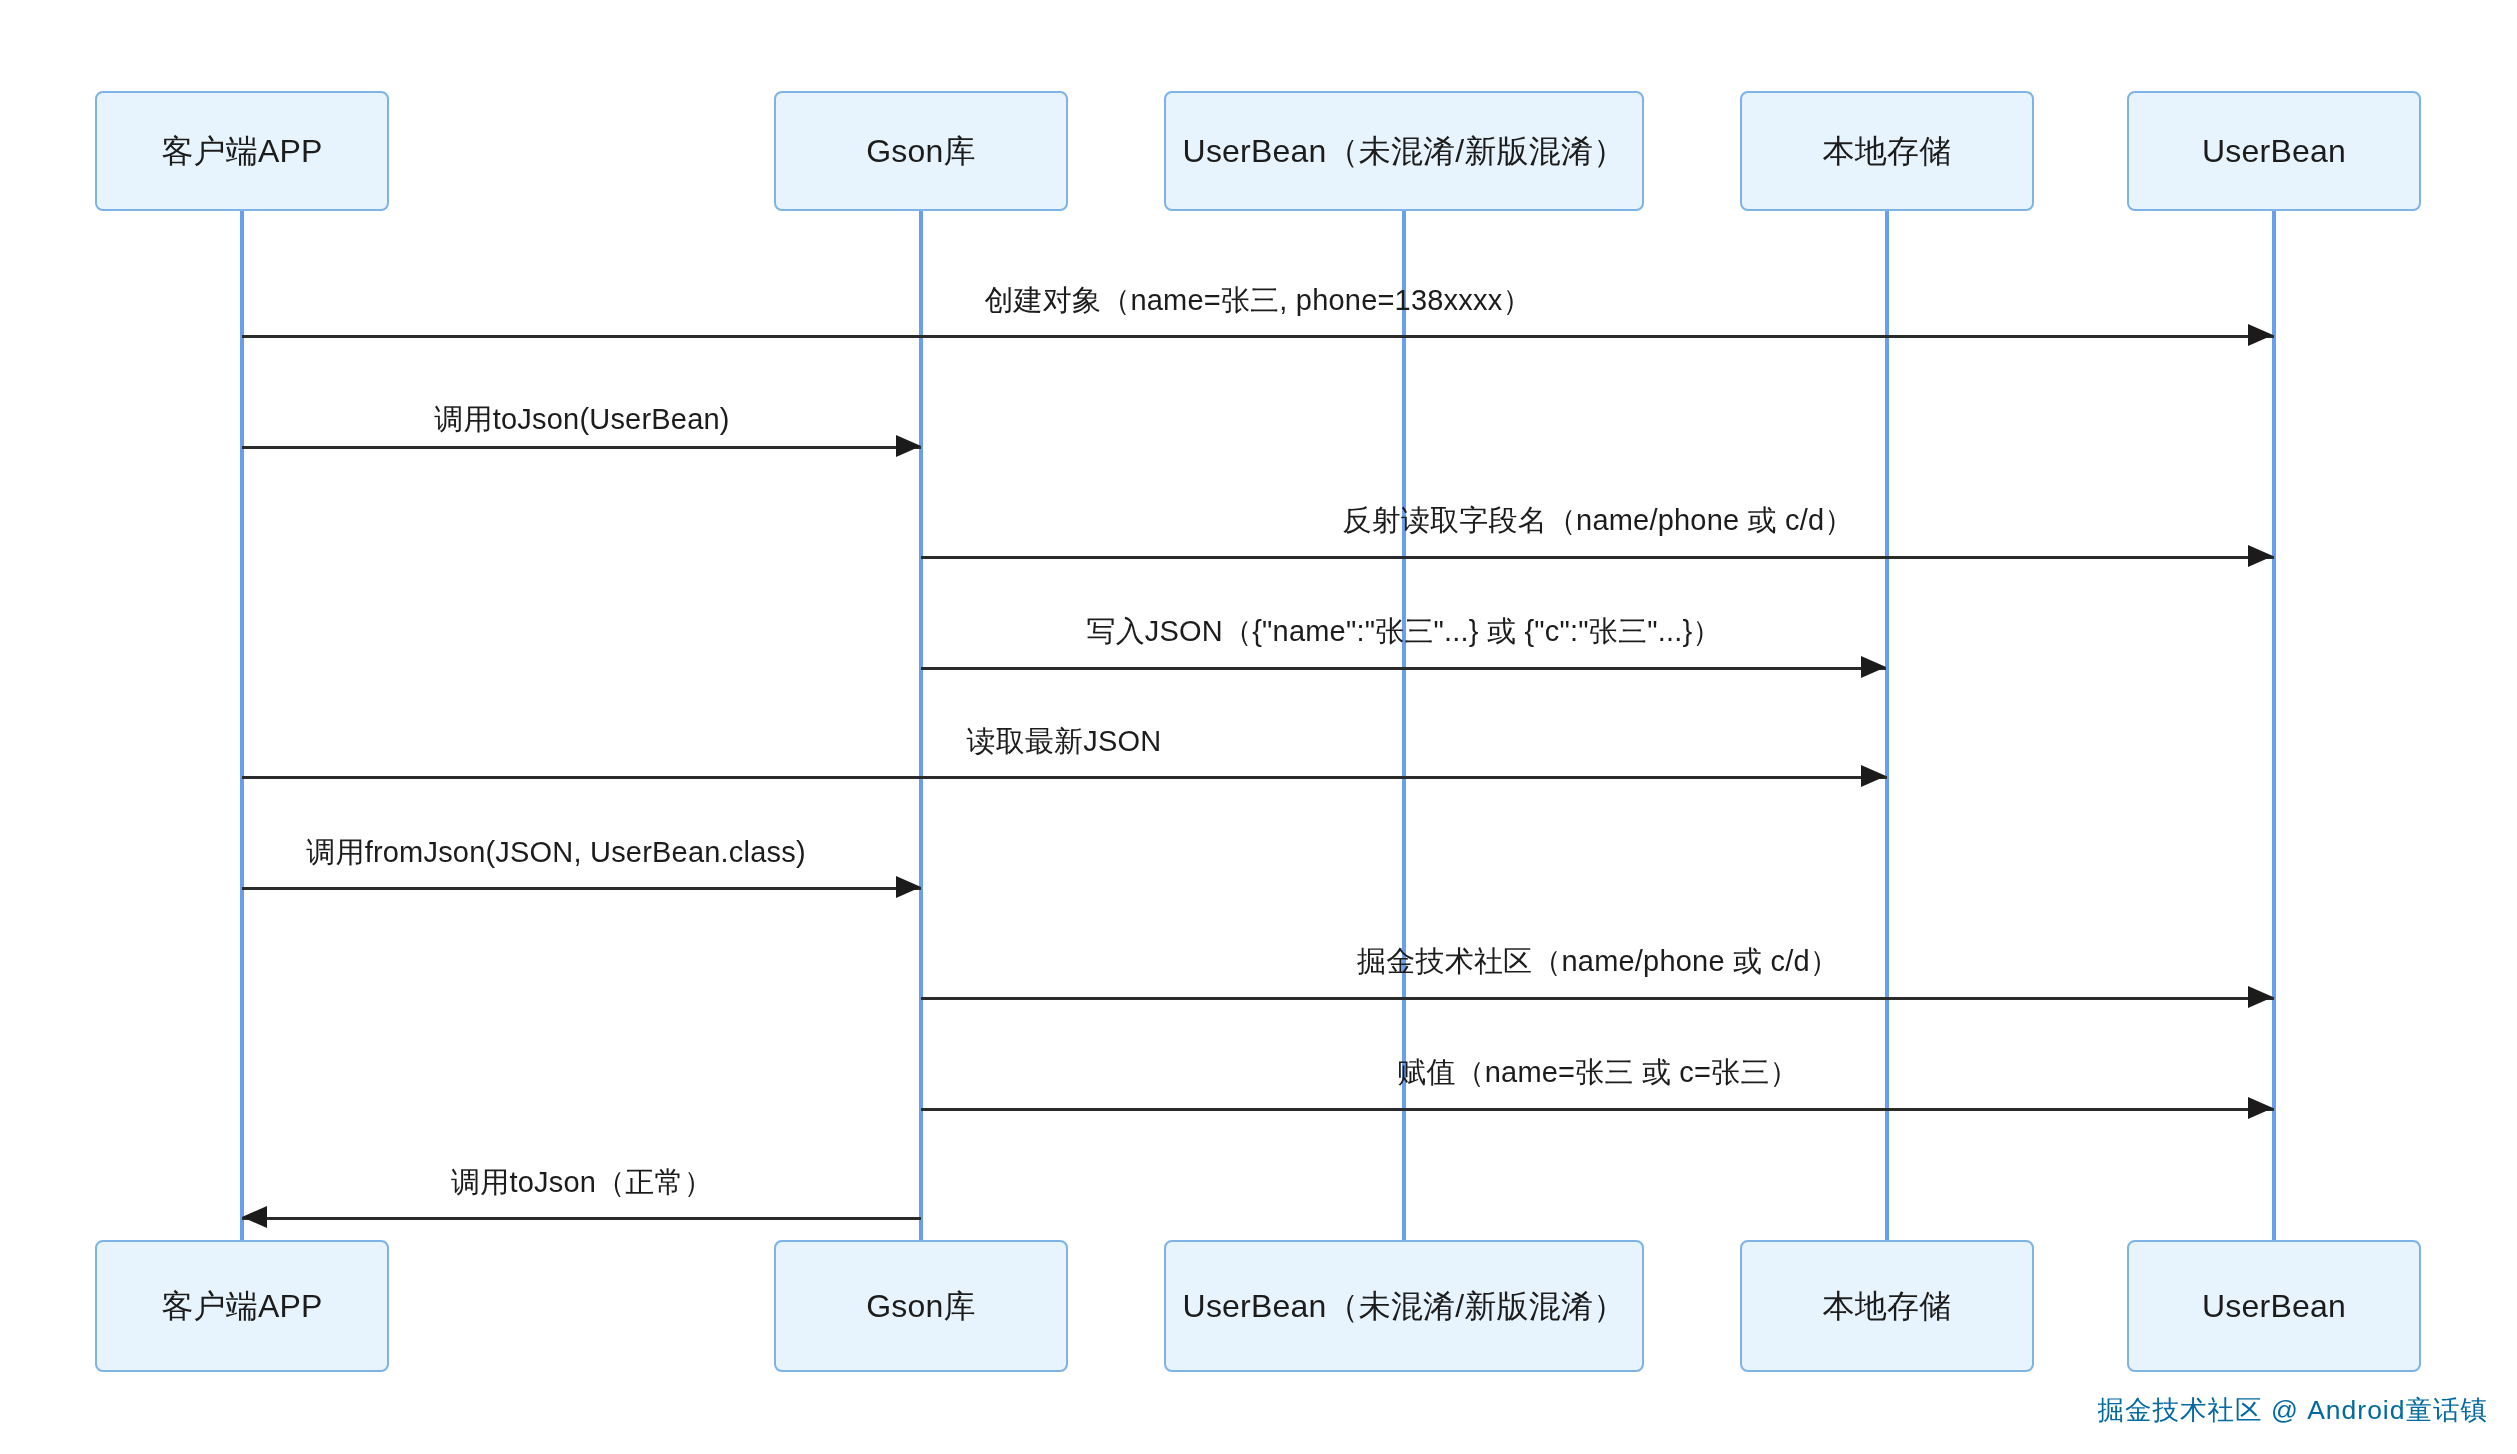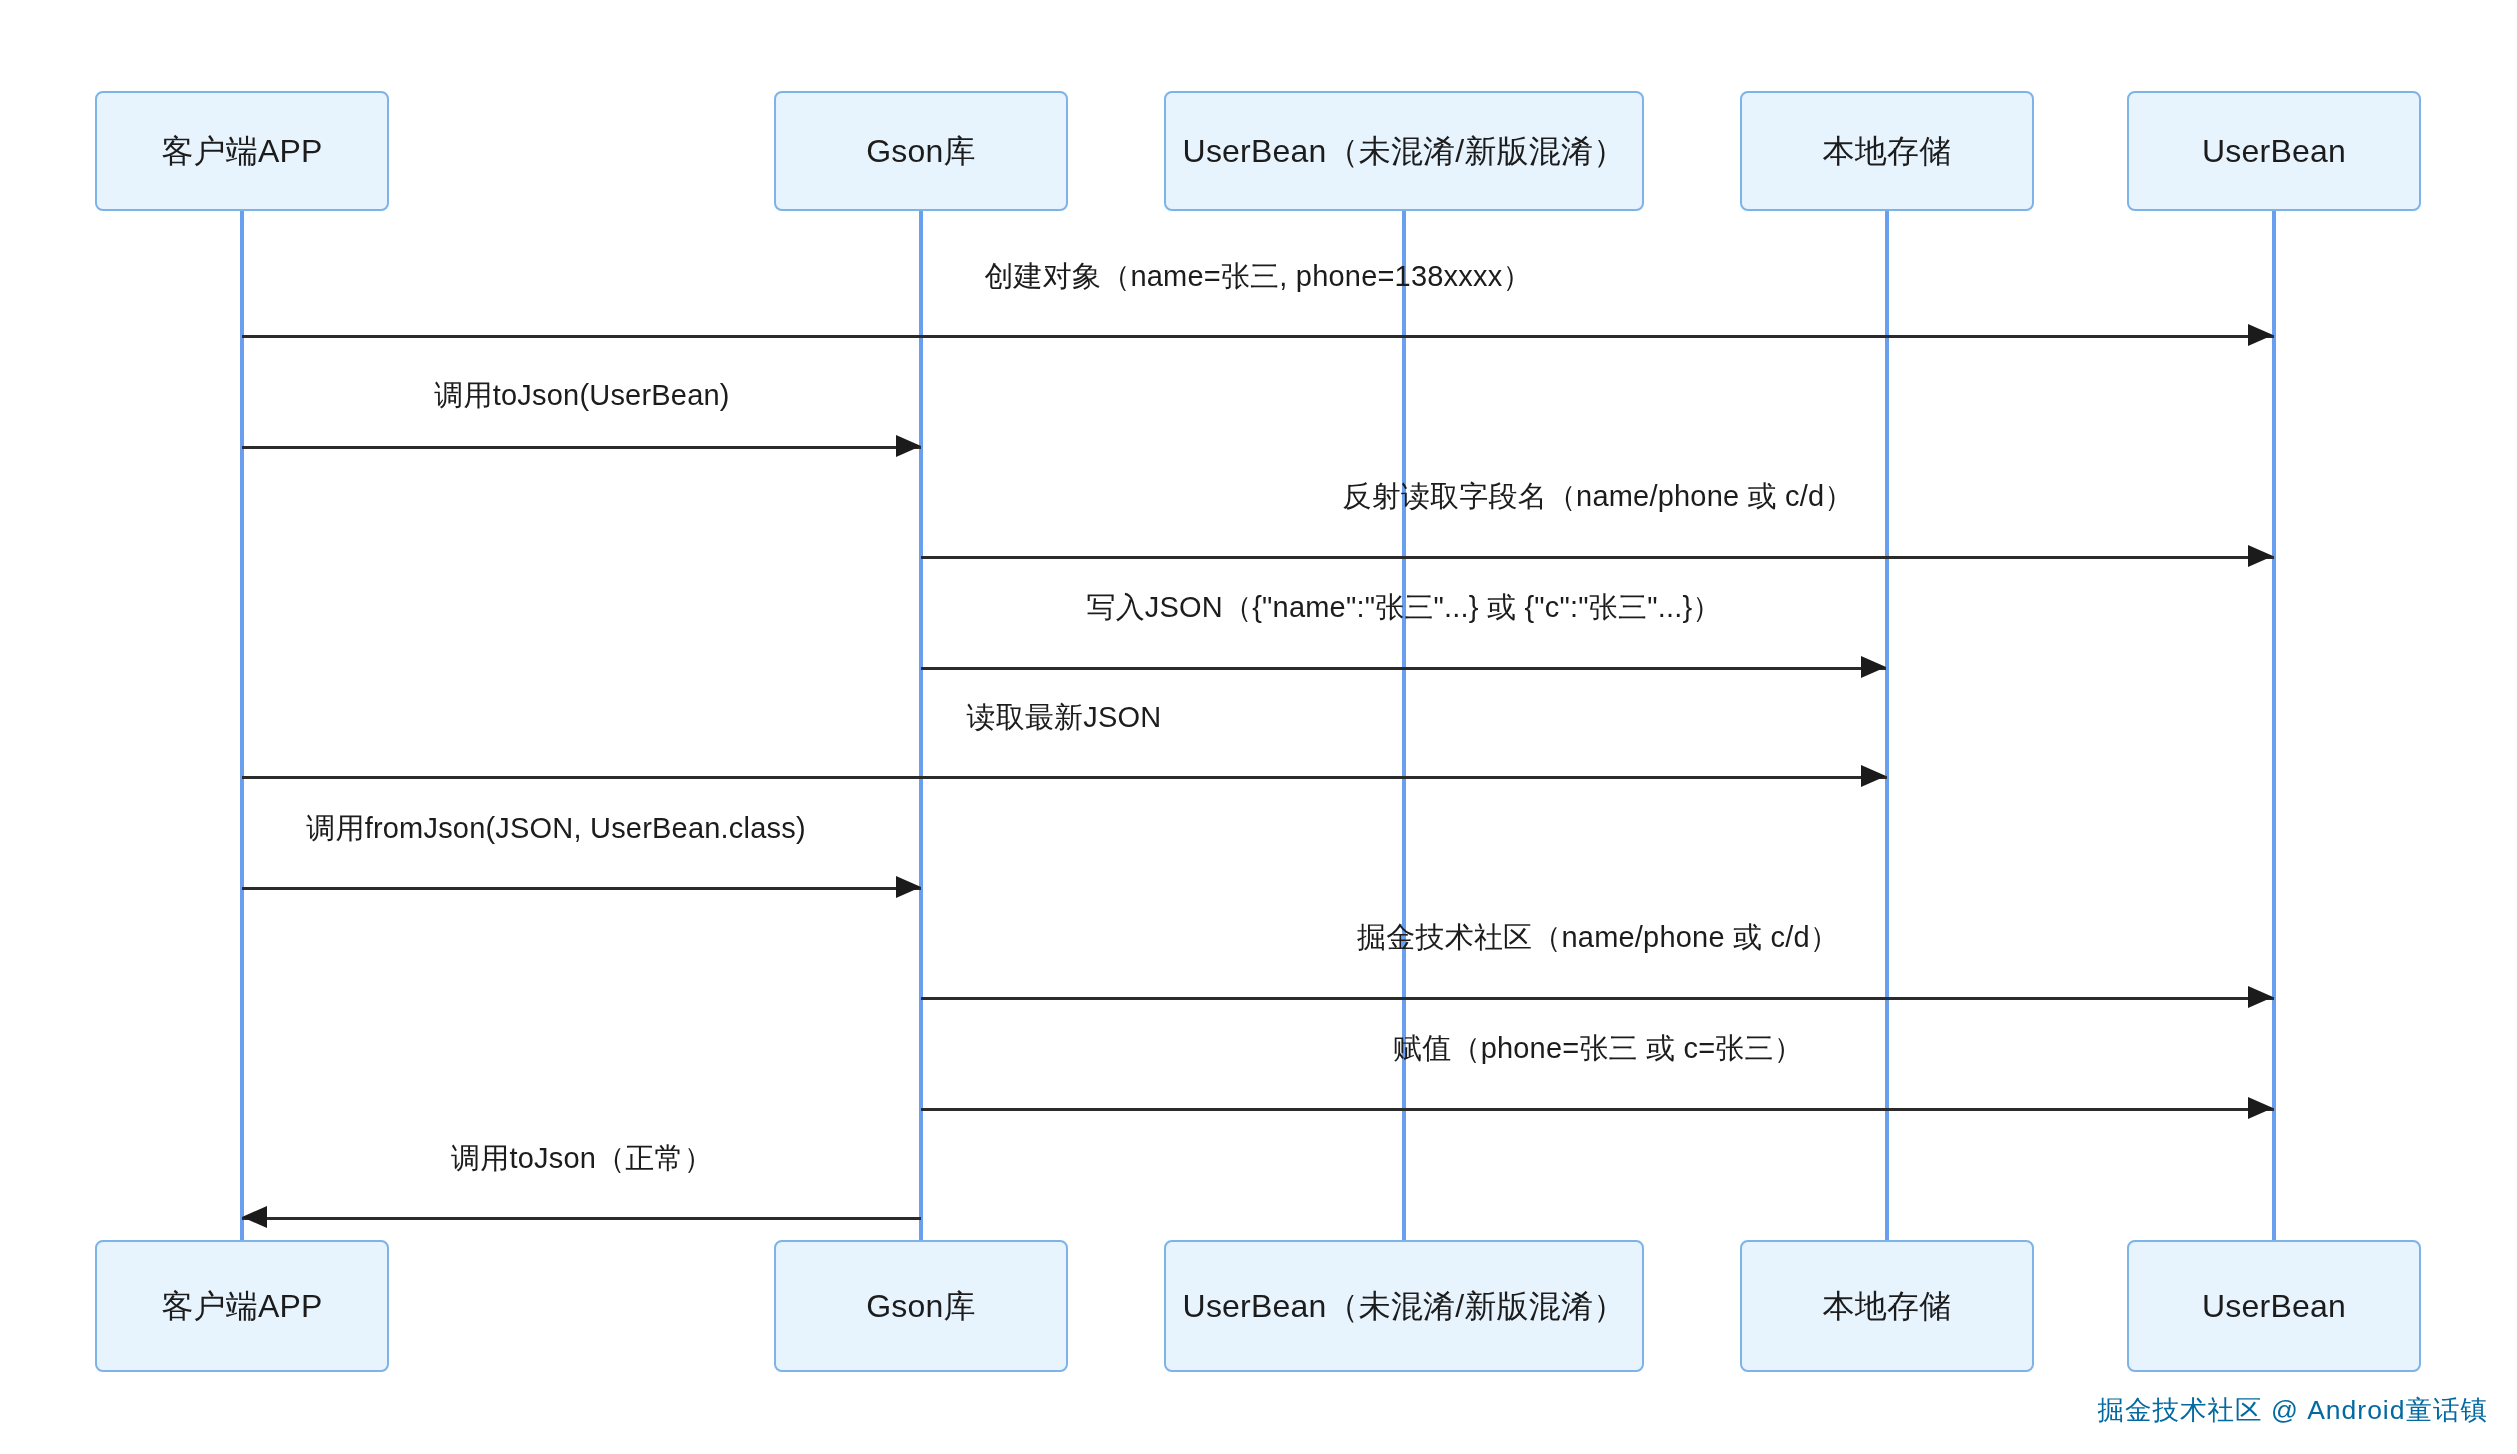--- a/index.html
+++ b/index.html
@@ -63,20 +63,21 @@
   .arrow-head.left{
     border-right:25.5px solid #1b1b1b;
   }
   .msg-label{
     position:absolute;
     font-size:29px;
     color:#1c1c1c;
     white-space:nowrap;
     letter-spacing:0.2px;
     transform:translateX(-50%);
+    margin-top:24px;
   }
 
   
   .watermark{
     position:absolute;
     right:29px;
     bottom:27.4px;
     font-size:26.5px;
     color:#0369a1;
     white-space:nowrap;
@@ -134,21 +135,21 @@
       <div class="msg-label" style="left: 556px; top: 809px;">调用fromJson(JSON, UserBean.class)</div>
       <div class="msg" style="left: 921px; top: 997px; width: 1353px;">
         <div class="msg-line" style="left: 0px; width: 1353px;"></div>
         <div class="arrow-head right" style="left: 1327px;"></div>
       </div>
       <div class="msg-label" style="left: 1598px; top: 918px;">掘金技术社区（name/phone 或 c/d）</div>
       <div class="msg" style="left: 921px; top: 1108px; width: 1353px;">
         <div class="msg-line" style="left: 0px; width: 1353px;"></div>
         <div class="arrow-head right" style="left: 1327px;"></div>
       </div>
-      <div class="msg-label" style="left: 1598px; top: 1029px;">赋值（phone=张三 或 c=张三）</div>
+      <div class="msg-label" style="left: 1598px; top: 1029px;">赋值（name=张三 或 c=张三）</div>
       <div class="msg" style="left: 242px; top: 1217px; width: 679px;">
         <div class="msg-line" style="left: 0px; width: 679px;"></div>
         <div class="arrow-head left" style="left: 0px;"></div>
       </div>
       <div class="msg-label" style="left: 582px; top: 1139px;">调用toJson（正常）</div>
     </div>
   <div id="bottom-boxes">
       <div class="pbox" style="left: 95px; width: 294px; top: 1240px; height: 132px;">客户端APP</div>
       <div class="pbox" style="left: 774px; width: 294px; top: 1240px; height: 132px;">Gson库</div>
       <div class="pbox" style="left: 1164px; width: 480px; top: 1240px; height: 132px;">UserBean（未混淆/新版混淆）</div>

